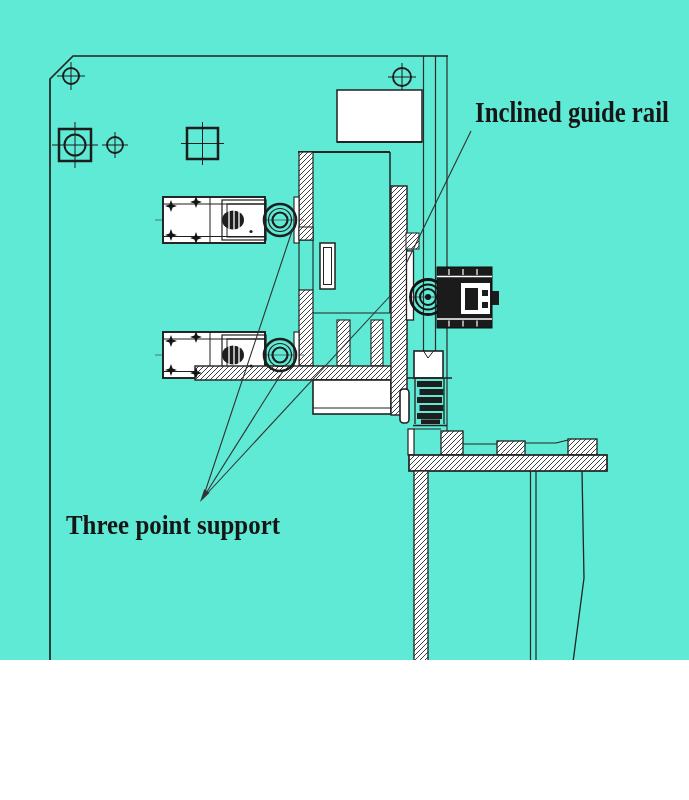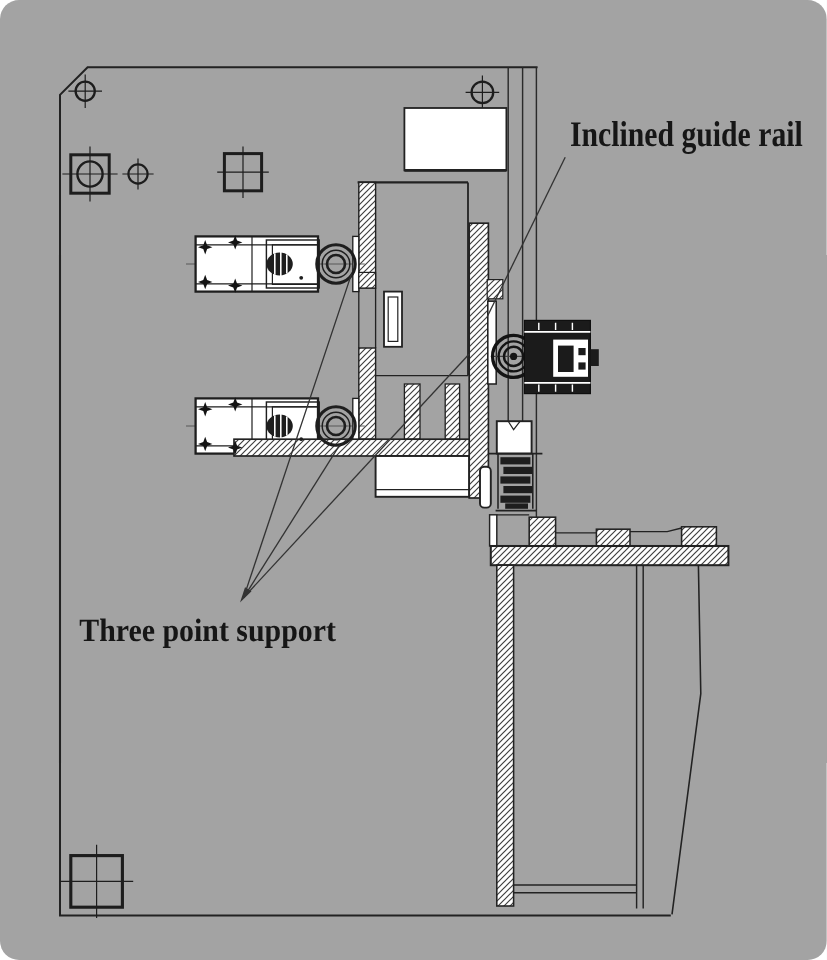--- a/index.html
+++ b/index.html
@@ -1,22 +1,21 @@
 <!DOCTYPE html>
 <html><head>
 <meta charset="utf-8">
 <style>
   html,body{margin:0;padding:0;background:#ffffff;}
   .stage{
     position:relative;
-    width:689px;height:800px;
-    background:#a3a3a3;
+    width:689px;height:660px;
+    background:#5eead4;
     overflow:hidden;
     font-family:"Liberation Serif", serif;
-    border-radius:16px;
   }
   svg{display:block;}
   text.callout{
     font-family:"Liberation Serif", serif;
     font-weight:bold;
     fill:#161616;
   }
 </style>
 </head>
 <body>

